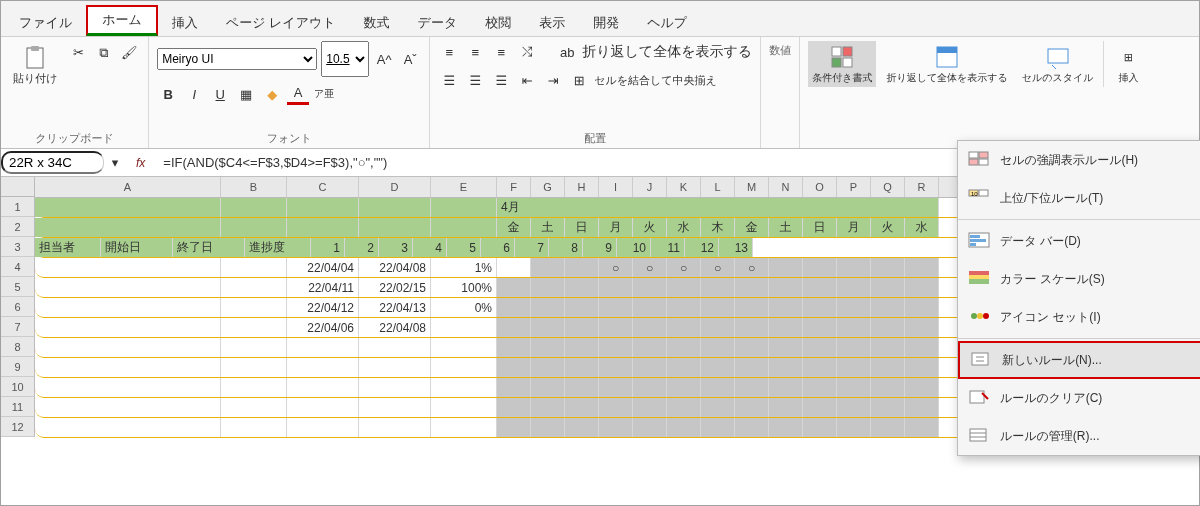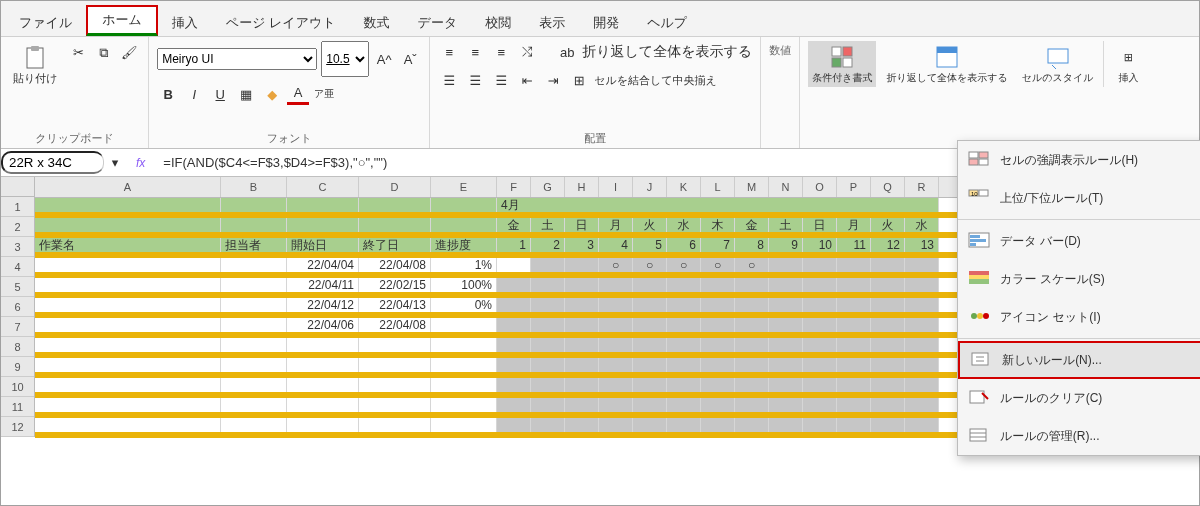--- a/index.html
+++ b/index.html
@@ -79,21 +79,21 @@
   border-bottom: 1px solid #c0c0c0;
   background: #fff;
 }
 .name-box {
   width: 103px;
   border-right: 1px solid #ccc;
   padding: 2px 6px;
   background: #fff;
   border-radius: 10px;
 }
-.fx-btn { padding: 0 10px; font-style: italic; color: #8b5cf6; }
+.fx-btn { padding: 0 10px; font-style: italic; color: #7f1d1d; }
 .formula-input { flex: 1; padding: 2px 8px; font-size: 13px; }
 .grid-area {
   display: flex;
   height: calc(506px - 28px - 112px - 28px);
   overflow: hidden;
   background: #fff;
 }
 .row-headers {
   width: 34px;
   background: #e8e8e8;
@@ -116,21 +116,21 @@
 }
 .col-hdr {
   border-right: 1px solid #ccc;
   height: 20px;
   display: flex;
   align-items: center;
   justify-content: center;
   font-size: 11px;
   color: #555;
 }
-.data-rows .drow { display: flex; height: 20px; border-bottom: 6px solid #eab308; }
+.data-rows .drow { display: flex; height: 20px; border-bottom: 1px solid #eab308; border-radius: 9px; }
 .cell {
   border-right: 1px solid #d6d6d6;
   padding: 0 4px;
   display: flex;
   align-items: center;
   overflow: hidden;
   white-space: nowrap;
   font-size: 12px;
 }
 .hdr-green { background: #a8cf8e; font-weight: normal;}
@@ -371,21 +371,20 @@
           <div class="cell wDay hdr-green center">水</div>
           <div class="cell wDay hdr-green center">木</div>
           <div class="cell wDay hdr-green center">金</div>
           <div class="cell wDay hdr-green center">土</div>
           <div class="cell wDay hdr-green center">日</div>
           <div class="cell wDay hdr-green center">月</div>
           <div class="cell wDay hdr-green center">火</div>
           <div class="cell wDay hdr-green center">水</div>
         </div>
         <div class="drow">
-          <div class="cell wA hdr-green">作業名</div>
           <div class="cell wB hdr-green">担当者</div>
           <div class="cell wC hdr-green">開始日</div>
           <div class="cell wD hdr-green">終了日</div>
           <div class="cell wE hdr-green">進捗度</div>
           <div class="cell wDay hdr-green right">1</div>
           <div class="cell wDay hdr-green right">2</div>
           <div class="cell wDay hdr-green right">3</div>
           <div class="cell wDay hdr-green right">4</div>
           <div class="cell wDay hdr-green right">5</div>
           <div class="cell wDay hdr-green right">6</div>

